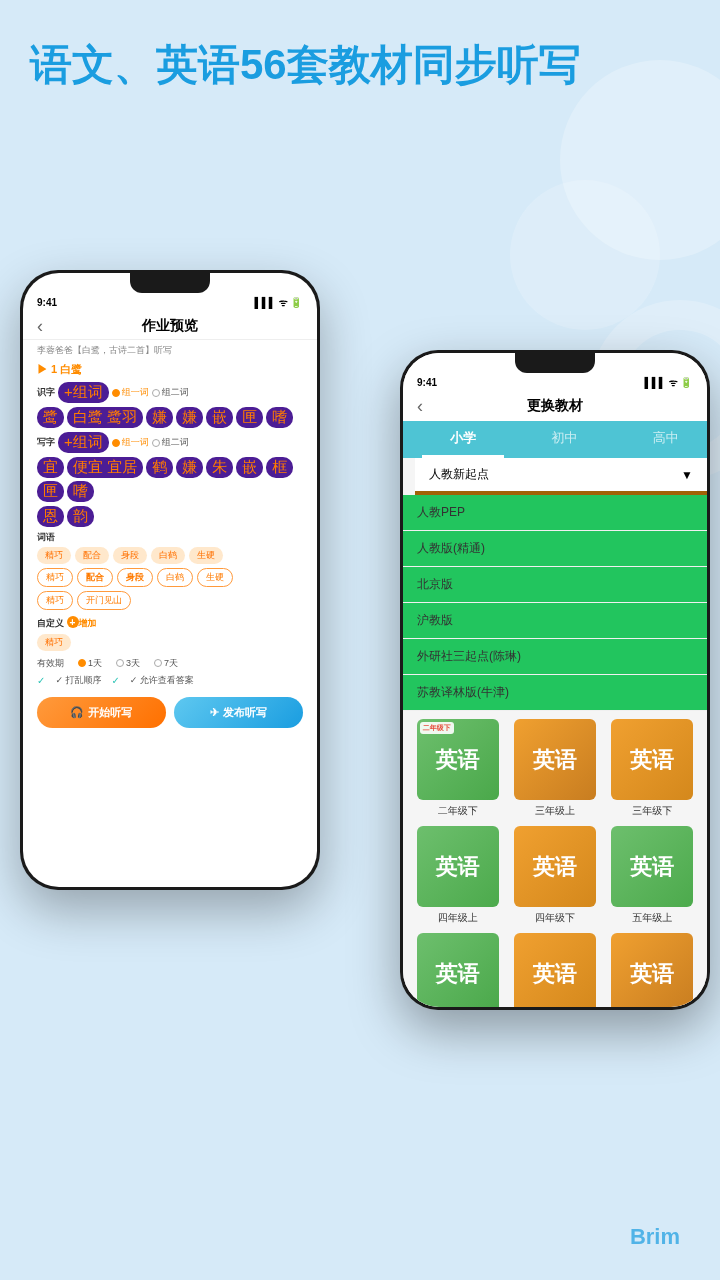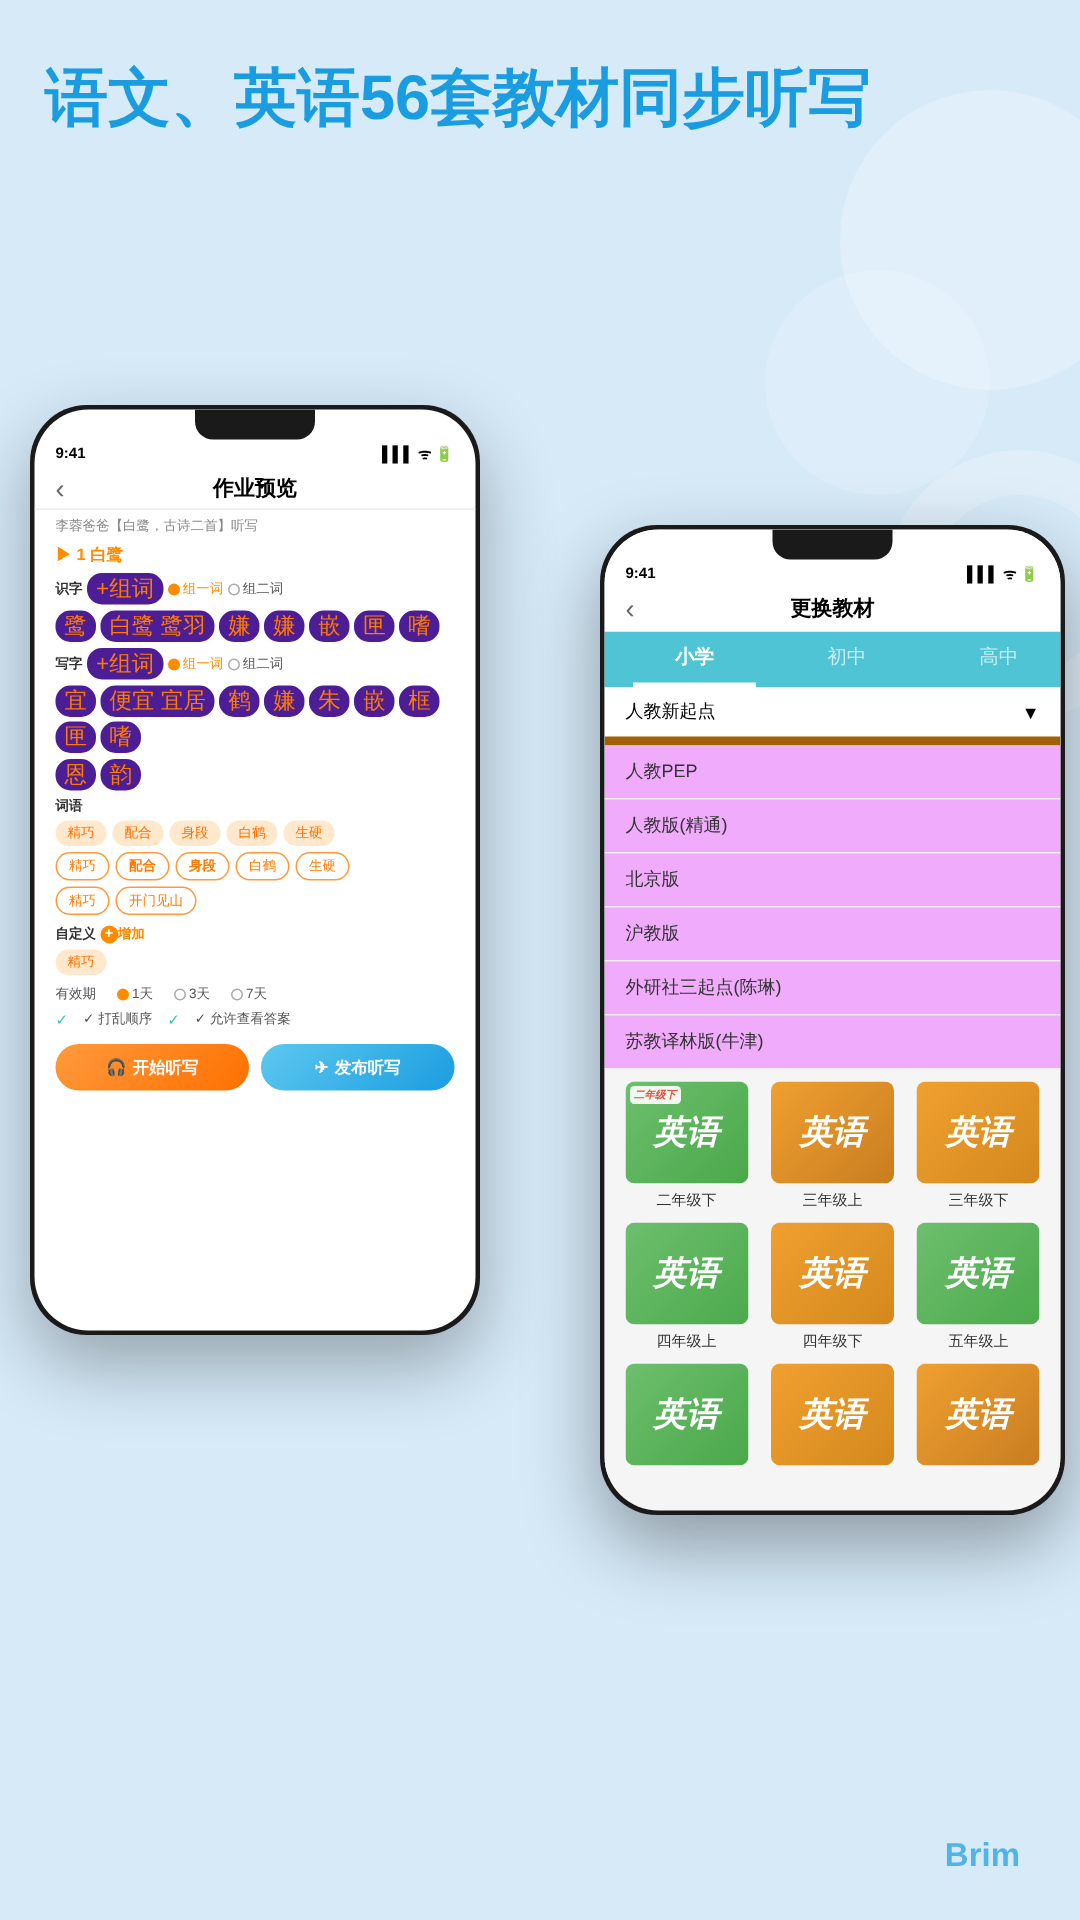--- a/index.html
+++ b/index.html
@@ -326,24 +326,25 @@
       font-weight: 700;
       border-bottom: 3px solid #fff;
     }
     .dropdown-row {
       background: #fff;
       padding: 8px 14px;
       display: flex;
       justify-content: space-between;
       align-items: center;
       font-size: 12px;
-      border-bottom: 6px solid #a16207;
+      border-bottom: 4px solid #a16207;
+      margin-left: 12px;
     }
     .menu-list {
-      background: #f0abfc;
+      background: #22c55e;
     }
     .menu-item {
       padding: 9px 14px;
       font-size: 12px;
       color: #333;
       border-bottom: 1px solid #f0f0f0;
     }
     .books-grid {
       display: grid;
       grid-template-columns: repeat(3, 1fr);
@@ -352,25 +353,24 @@
       background: #f5f5f5;
     }
     .book-item {
       display: flex;
       flex-direction: column;
       align-items: center;
       gap: 4px;
     }
     .book-cover {
       width: 82px;
-      height: 68px;
+      height: 81px;
       border-radius: 6px;
       overflow: hidden;
       position: relative;
-      font-style: italic;
     }
     .book-cover-bg {
       width: 100%;
       height: 100%;
       display: flex;
       align-items: center;
       justify-content: center;
       font-size: 18px;
       font-weight: 900;
       color: #fff;

